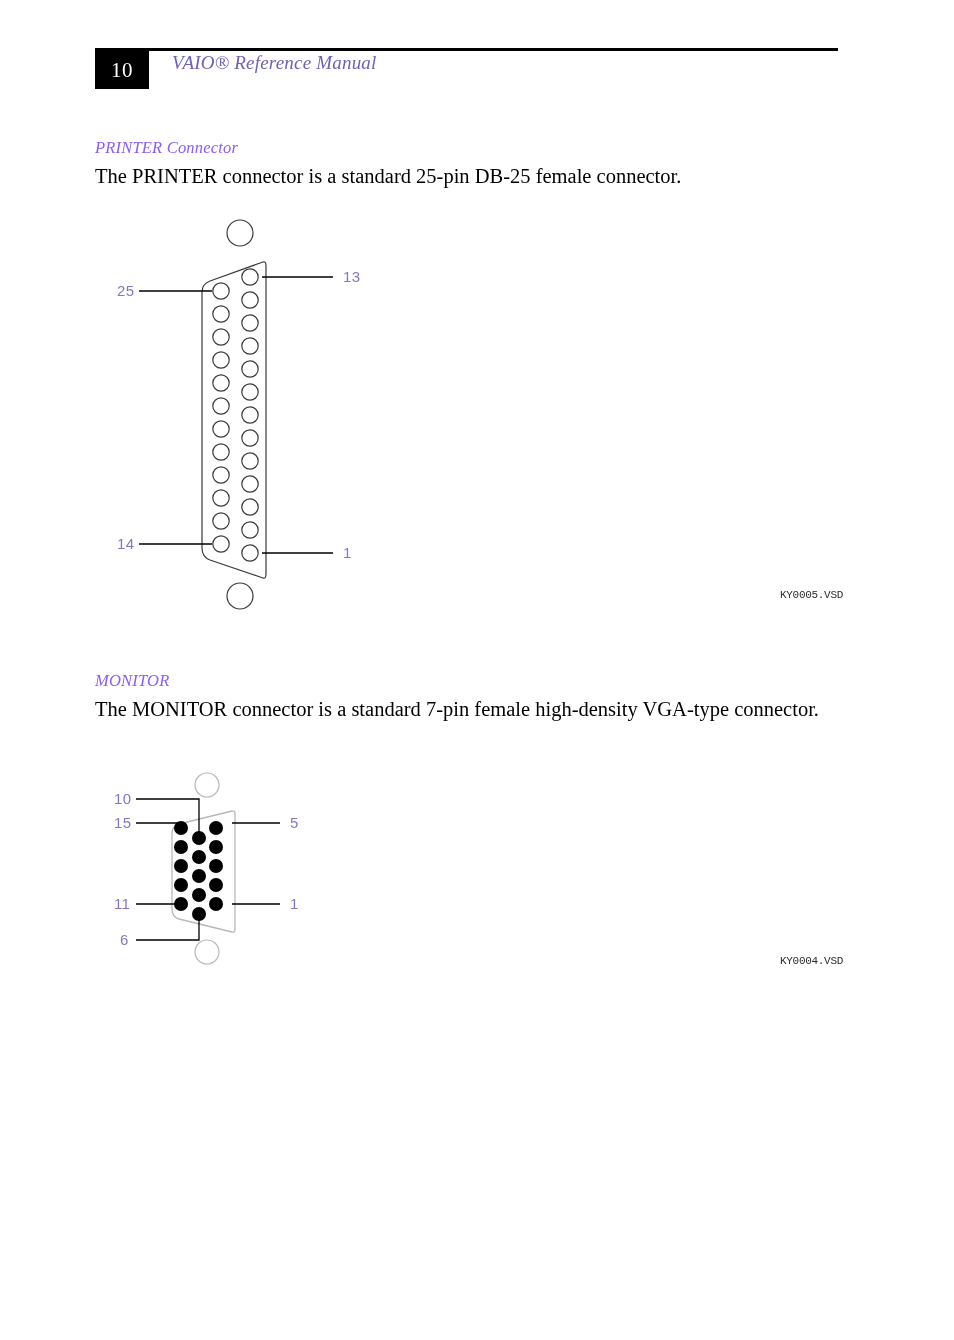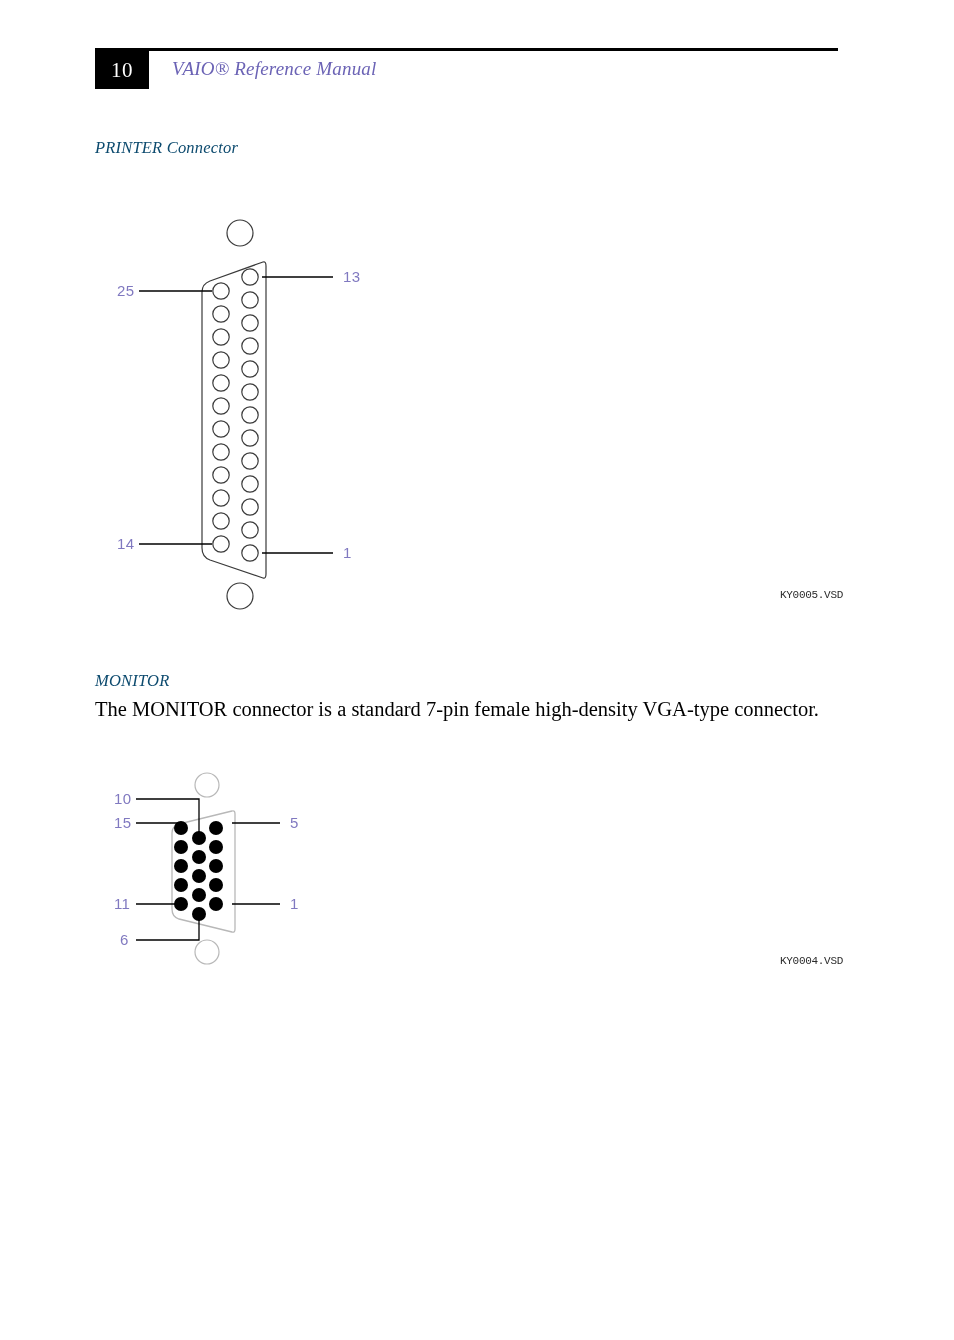--- a/index.html
+++ b/index.html
@@ -57,40 +57,40 @@
     line-height: 38px;
     text-align: center;
     color: #ffffff;
     font-size: 21px;
     font-family: "Liberation Serif", "DejaVu Serif", serif;
     letter-spacing: .5px;
   }
   .header-title {
     position: absolute;
     left: 77px;
-    top: 10px;
+    top: 4px;
     font-style: italic;
     font-size: 19px;
     color: #6b63b5;
     white-space: nowrap;
     letter-spacing: .2px;
   }
 
   
   .section {
     position: absolute;
     left: 95px;
   }
   .sec-printer { top: 138px; }
   .sec-monitor { top: 671px; }
 
   .sec-heading {
     font-style: italic;
     font-size: 16.5px;
-    color: #0c4a6e;
+    color: #8b5cf6;
     margin: 0 0 4px 0;
     letter-spacing: .2px;
     font-weight: normal;
     line-height: 20px;
   }
   .sec-body {
     font-size: 20.5px;
     line-height: 29px;
     color: #000000;
     margin: 0;
@@ -130,20 +130,21 @@
 
   <div class="header">
     <div class="header-rule"></div>
     <div class="page-number-box"></div>
     <div class="page-number">10</div>
     <div class="header-title">VAIO® Reference Manual</div>
   </div>
 
   <div class="section sec-printer">
     <h2 class="sec-heading">PRINTER Connector</h2>
+    <p class="sec-body">The PRINTER connector is a standard 25-pin DB-25 female connector.</p>
   </div>
 
   <div class="figure fig-printer">
     <svg width="954" height="640" viewBox="0 0 954 640" aria-hidden="true">
       <g>
 
         <circle cx="240" cy="233" r="13" fill="none" stroke="#3a3a3a" stroke-width="1.2"></circle>
 
         <circle cx="240" cy="596" r="13" fill="none" stroke="#3a3a3a" stroke-width="1.2"></circle>
 

